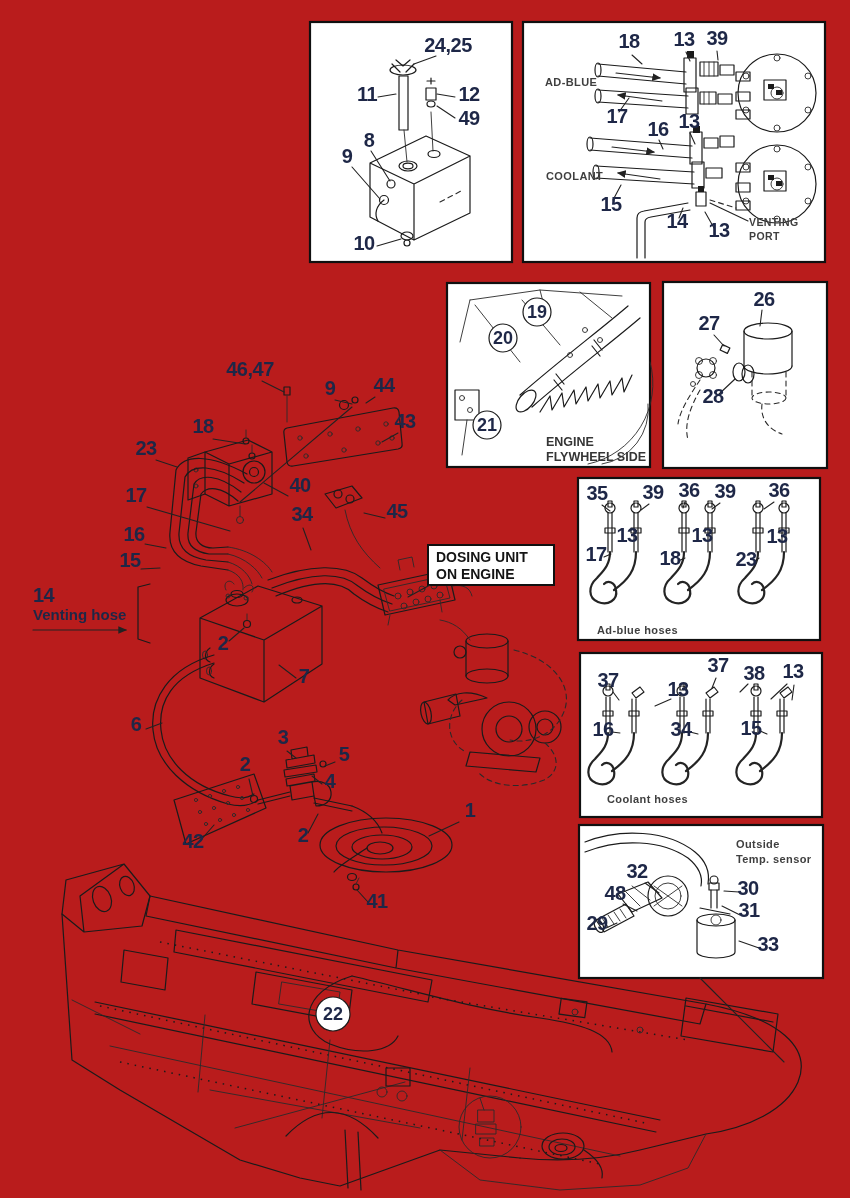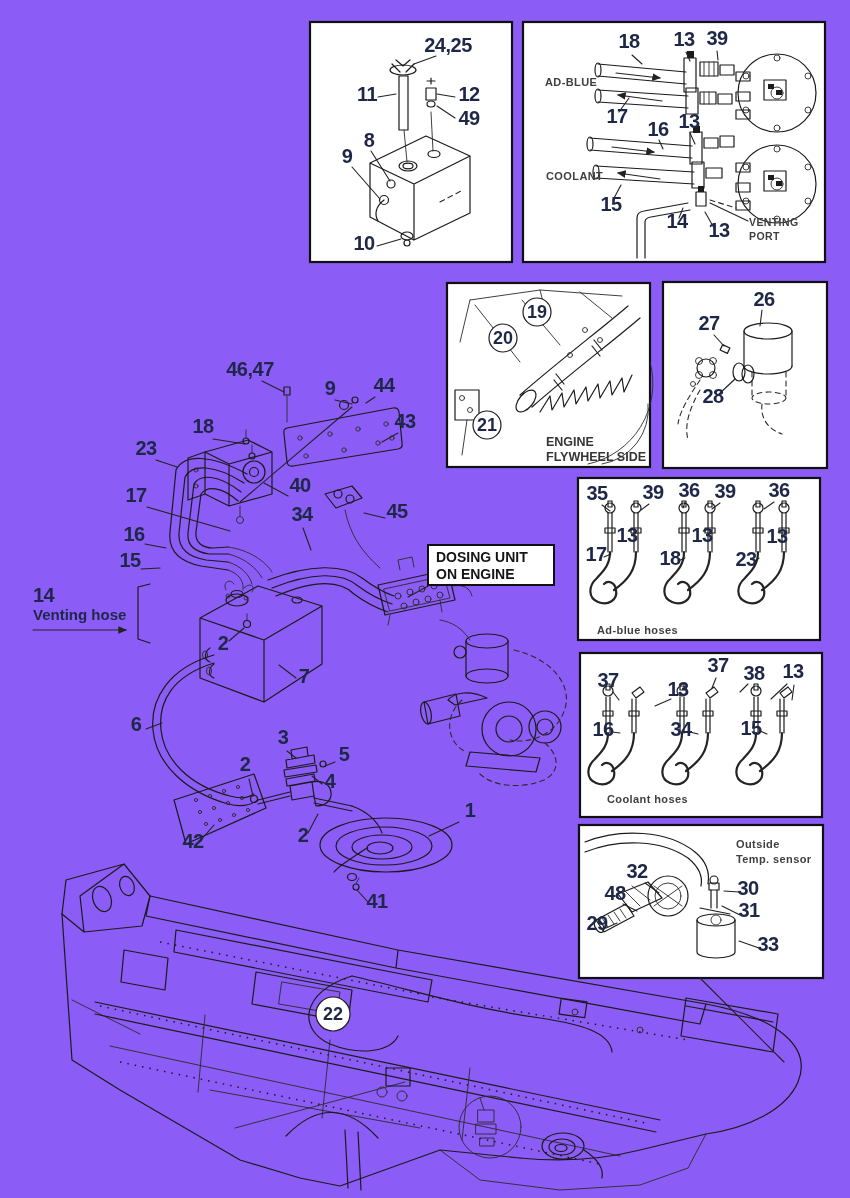--- a/index.html
+++ b/index.html
@@ -1,16 +1,16 @@
 <!DOCTYPE html>
 <html><head>
 <meta charset="utf-8">
 <style>
   html,body{margin:0;padding:0;background:#e8e8e8;}
-  .page{position:relative;width:850px;height:1198px;background:#8b5cf6;margin:0 auto;overflow:hidden;
+  .page{position:relative;width:850px;height:1198px;background:#b91c1c;margin:0 auto;overflow:hidden;
         font-family:"Liberation Sans",sans-serif;}
   svg{display:block}
   .ln{fill:none;stroke:#1b1b1b;stroke-width:1.2;stroke-linecap:round;stroke-linejoin:round;}
   .lnt{fill:none;stroke:#2a2a2a;stroke-width:0.9;stroke-linecap:round;stroke-linejoin:round;}
   .hose{fill:none;stroke:#242424;stroke-width:2.2;stroke-linecap:round;stroke-linejoin:round;}
   .dash{fill:none;stroke:#2a2a2a;stroke-width:1.1;stroke-dasharray:5 4;stroke-linecap:round;}
   .dot{fill:none;stroke:#1b1b1b;stroke-width:1.5;stroke-dasharray:1.5 6;}
   .ld{fill:none;stroke:#222;stroke-width:1.1;stroke-linecap:round;}
   .box{fill:#fff;stroke:#101010;stroke-width:2.2;}
   .wfill{fill:#fff;}

